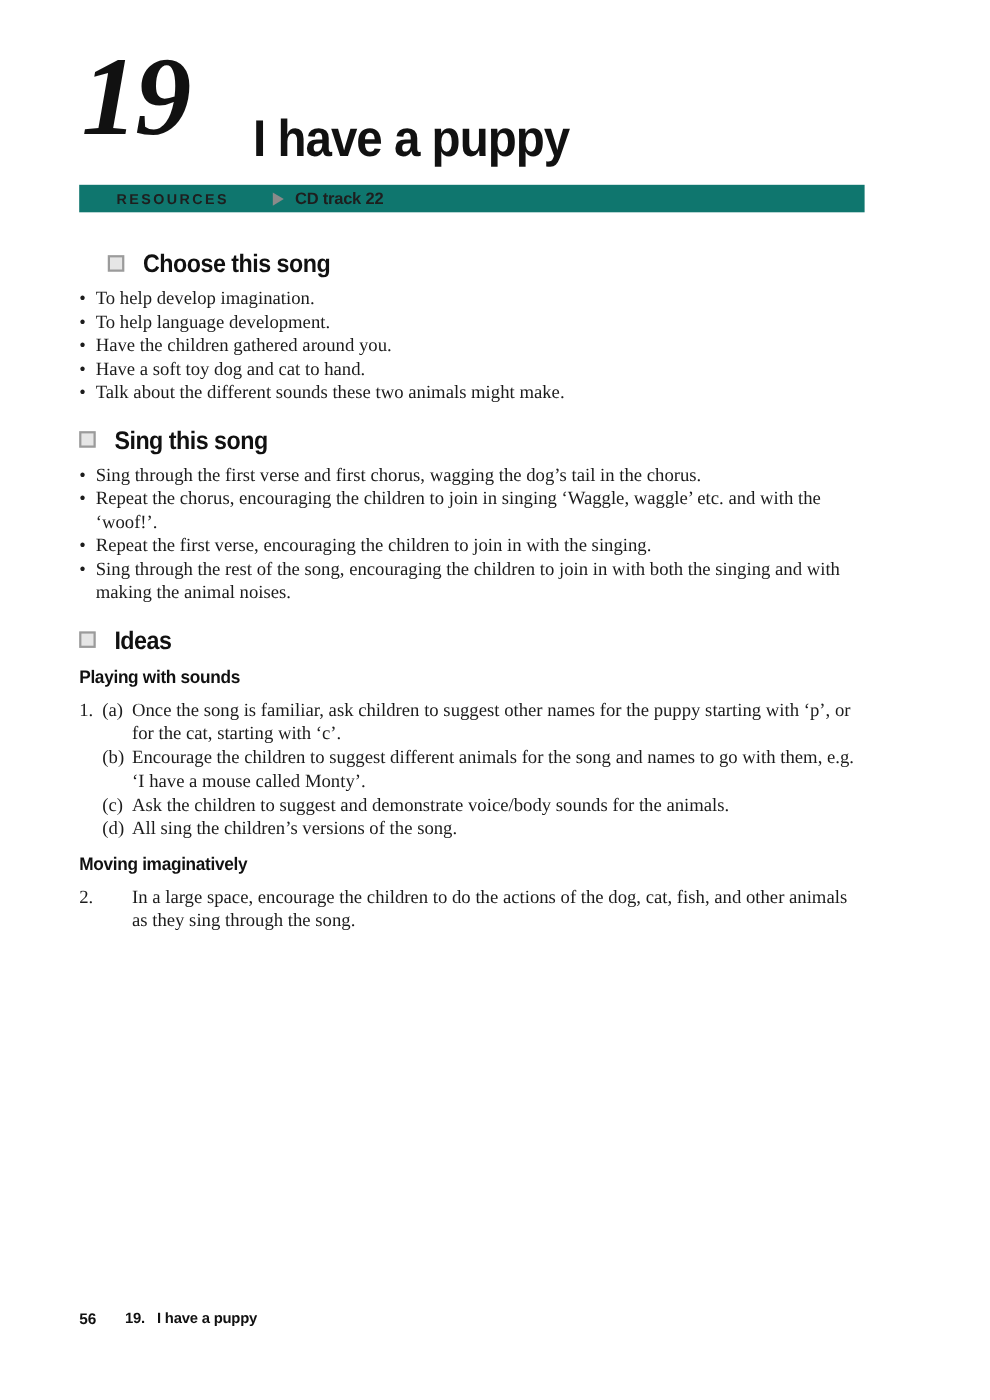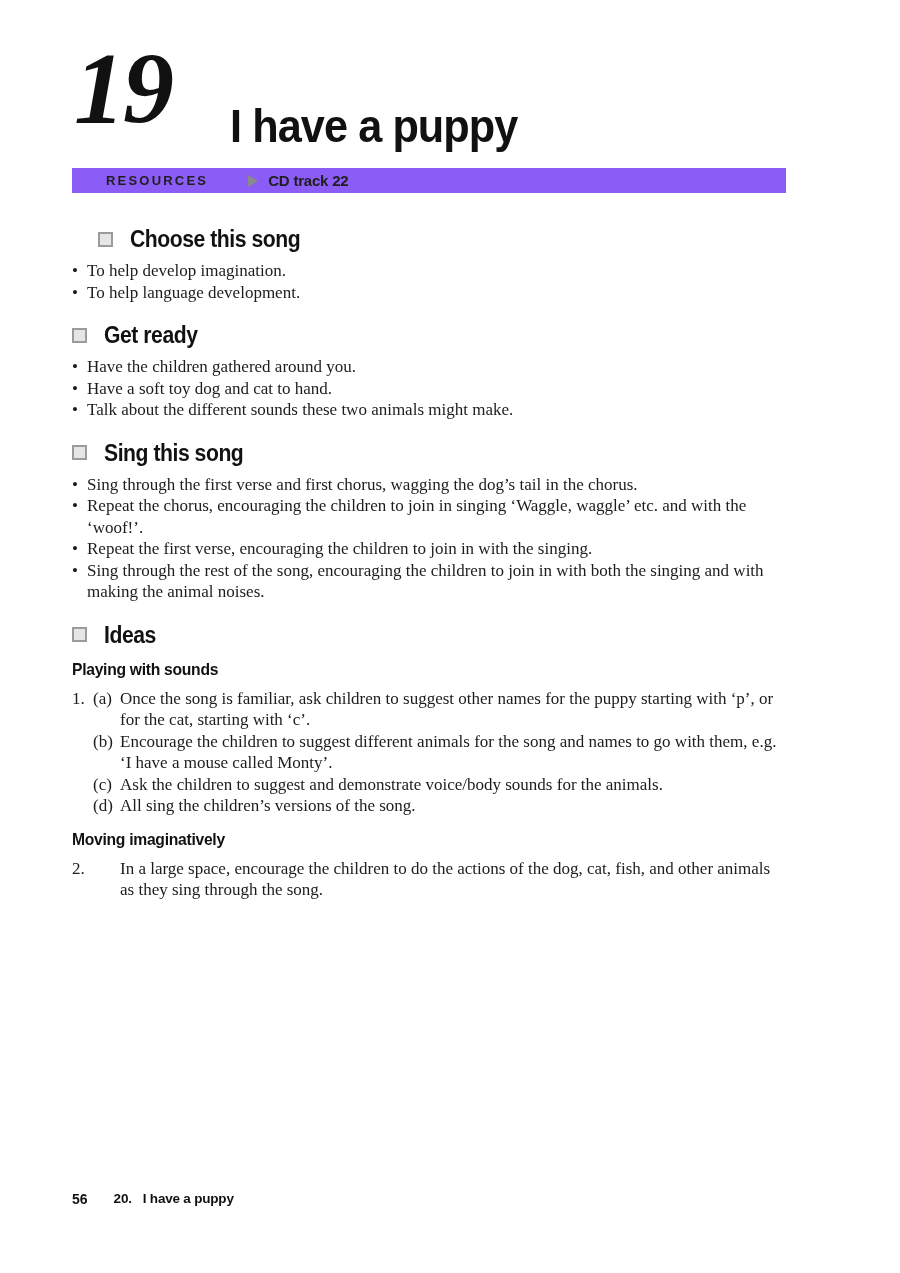--- a/index.html
+++ b/index.html
@@ -41,21 +41,21 @@
     transform-origin: left bottom;
     white-space: nowrap;
   }
 
   .resources-bar {
     position: absolute;
     left: 72px;
     top: 168px;
     width: 714px;
     height: 25px;
-    background: #8b5cf6;
+    background: #0f766e;
     display: flex;
     align-items: center;
     padding-left: 34px;
   }
   .resources-label {
     font-family: "Liberation Sans", sans-serif;
     font-weight: bold;
     font-size: 13px;
     letter-spacing: 2.2px;
     color: #1e1e1e;
@@ -196,24 +196,20 @@
         <span class="sq"></span>
         <h2>Choose this song</h2>
       </div>
       <ul class="bullets">
         <li>To help develop imagination.</li>
         <li>To help language development.</li>
       </ul>
     </section>
 
     <section class="sec">
-      <div class="sec-head">
-        <span class="sq"></span>
-        <h2>Get ready</h2>
-      </div>
       <ul class="bullets">
         <li>Have the children gathered around you.</li>
         <li>Have a soft toy dog and cat to hand.</li>
         <li>Talk about the different sounds these two animals might make.</li>
       </ul>
     </section>
 
     <section class="sec">
       <div class="sec-head">
         <span class="sq"></span>
@@ -263,17 +259,17 @@
       <div class="row2">
         <span>2.</span>
         <span>In a large space, encourage the children to do the actions of the dog, cat, fish, and other animals as they sing through the song.</span>
       </div>
     </section>
 
   </div>
 
   <div class="footer">
     <span class="pg">56</span>
-    <span class="ch">20.</span>
+    <span class="ch">19.</span>
     <span class="ft">I have a puppy</span>
   </div>
 
 </div>
 
 </body></html>

